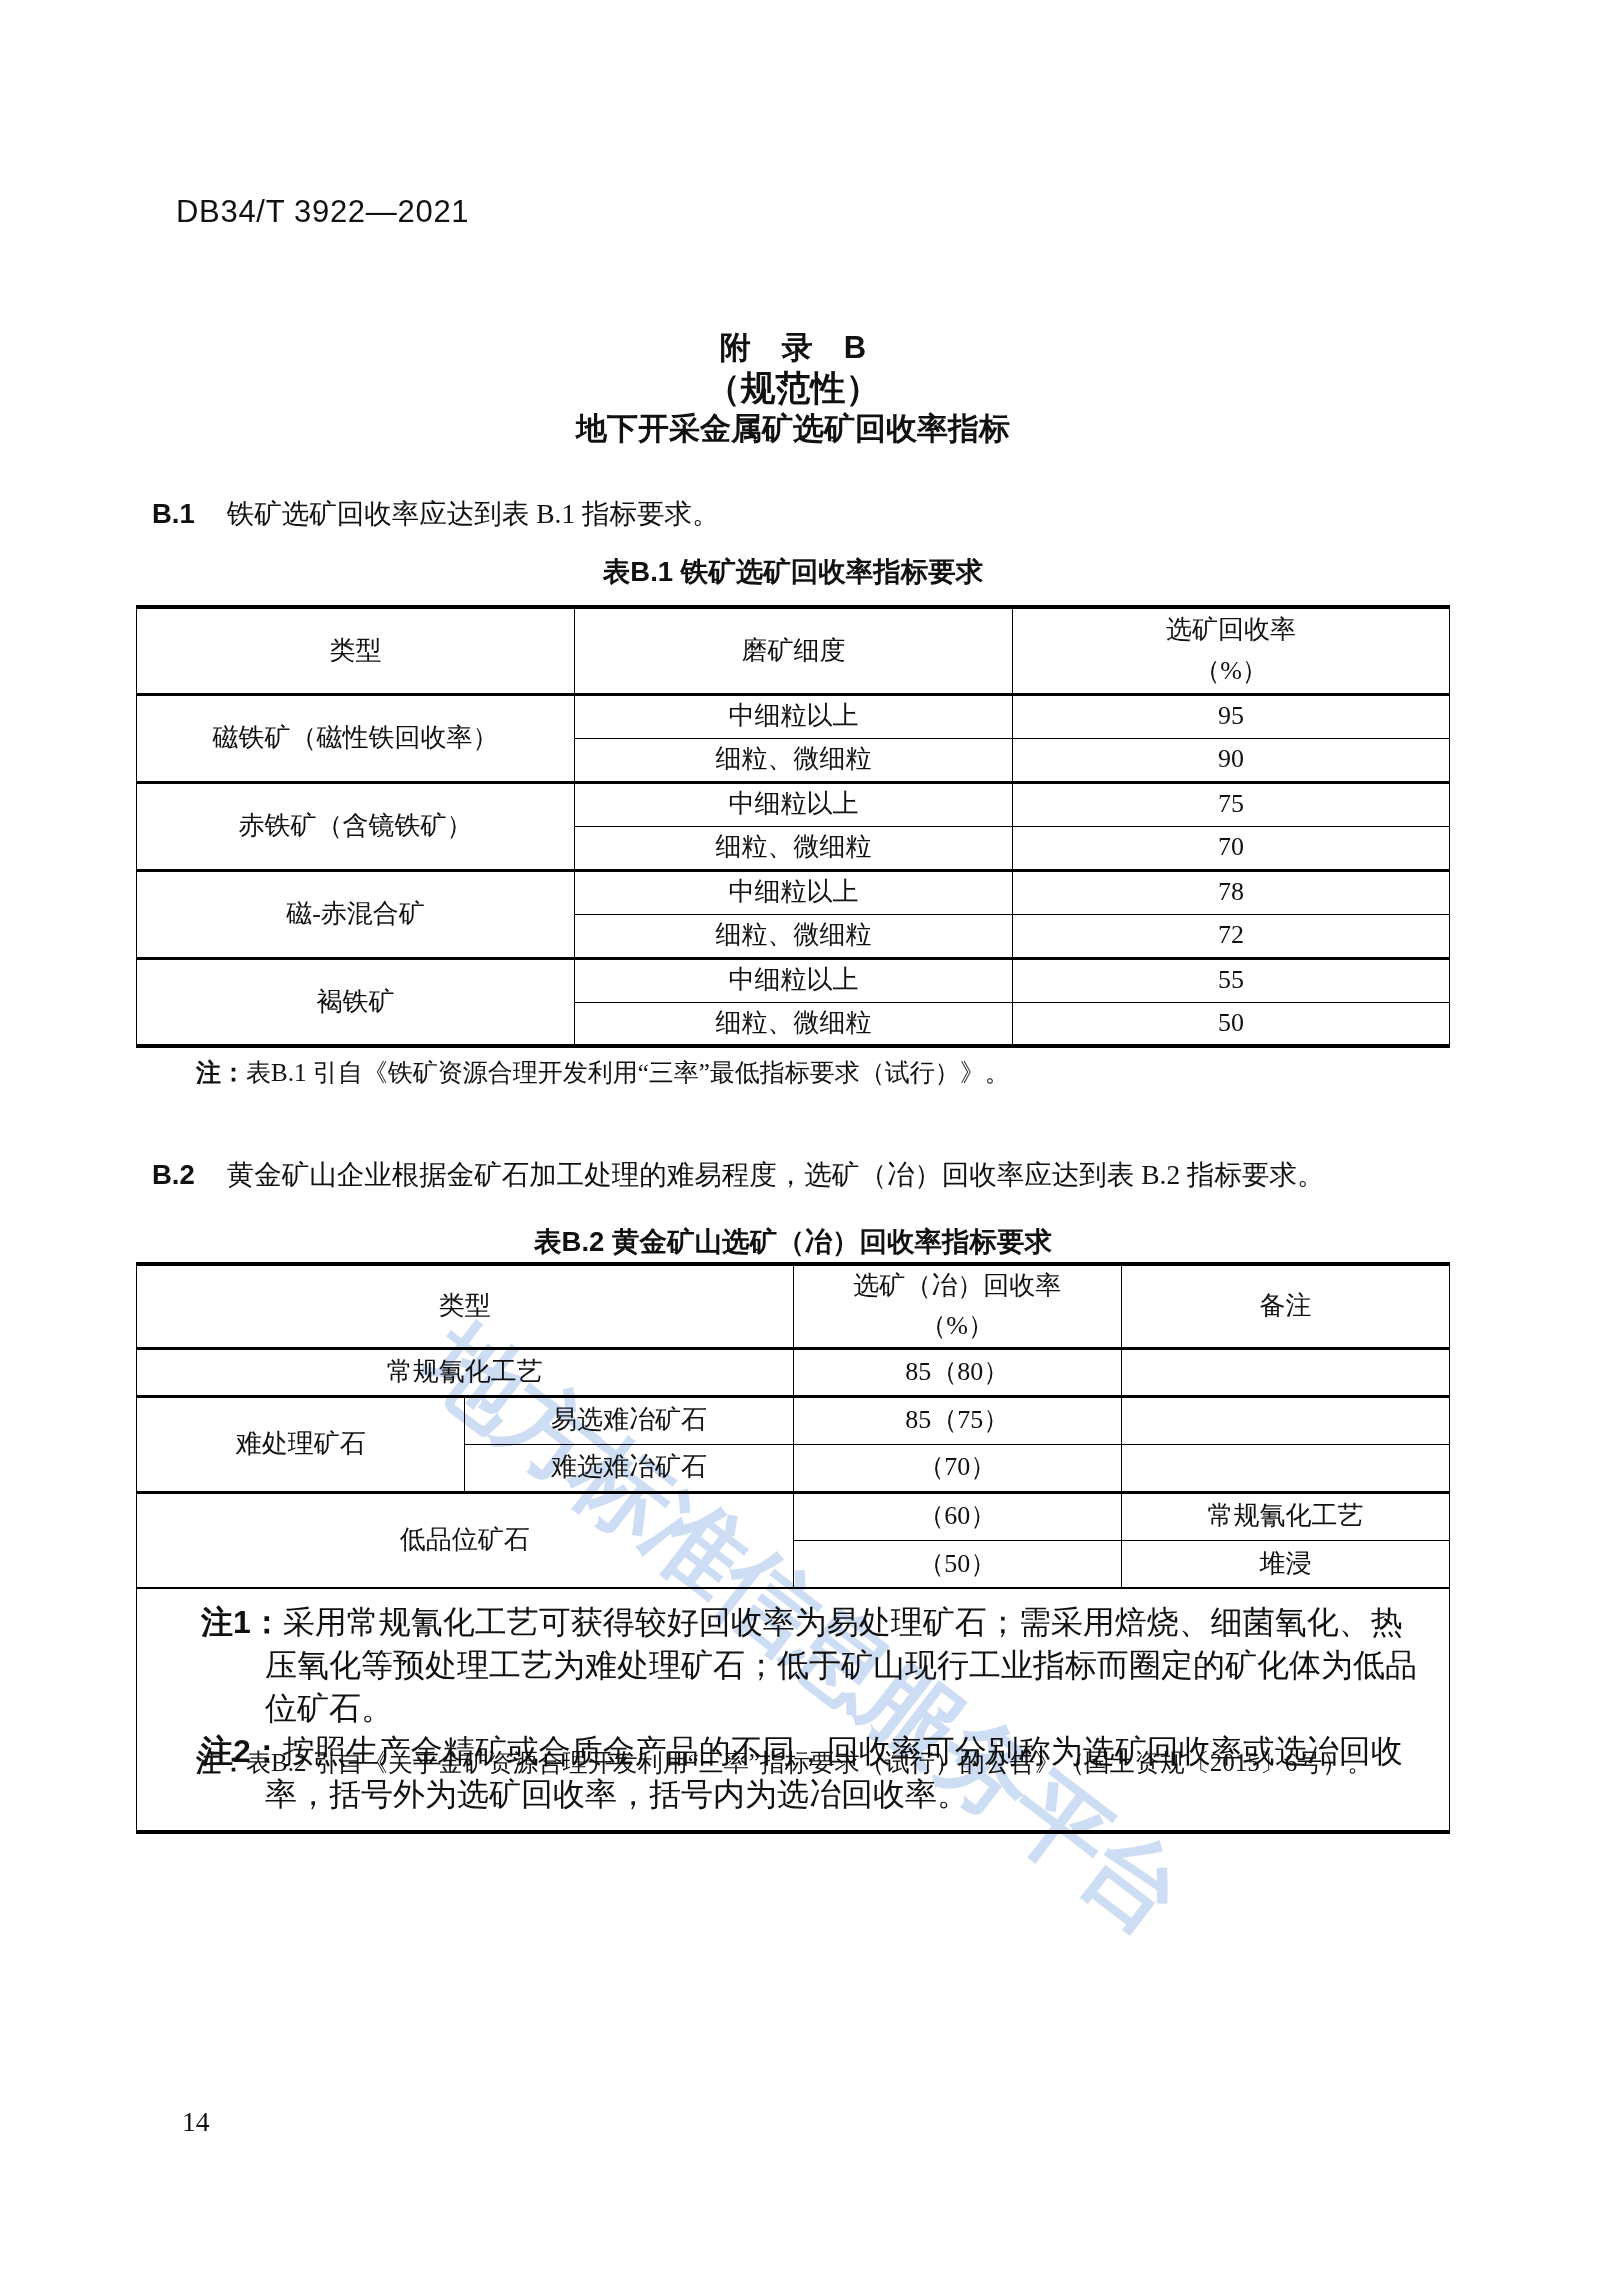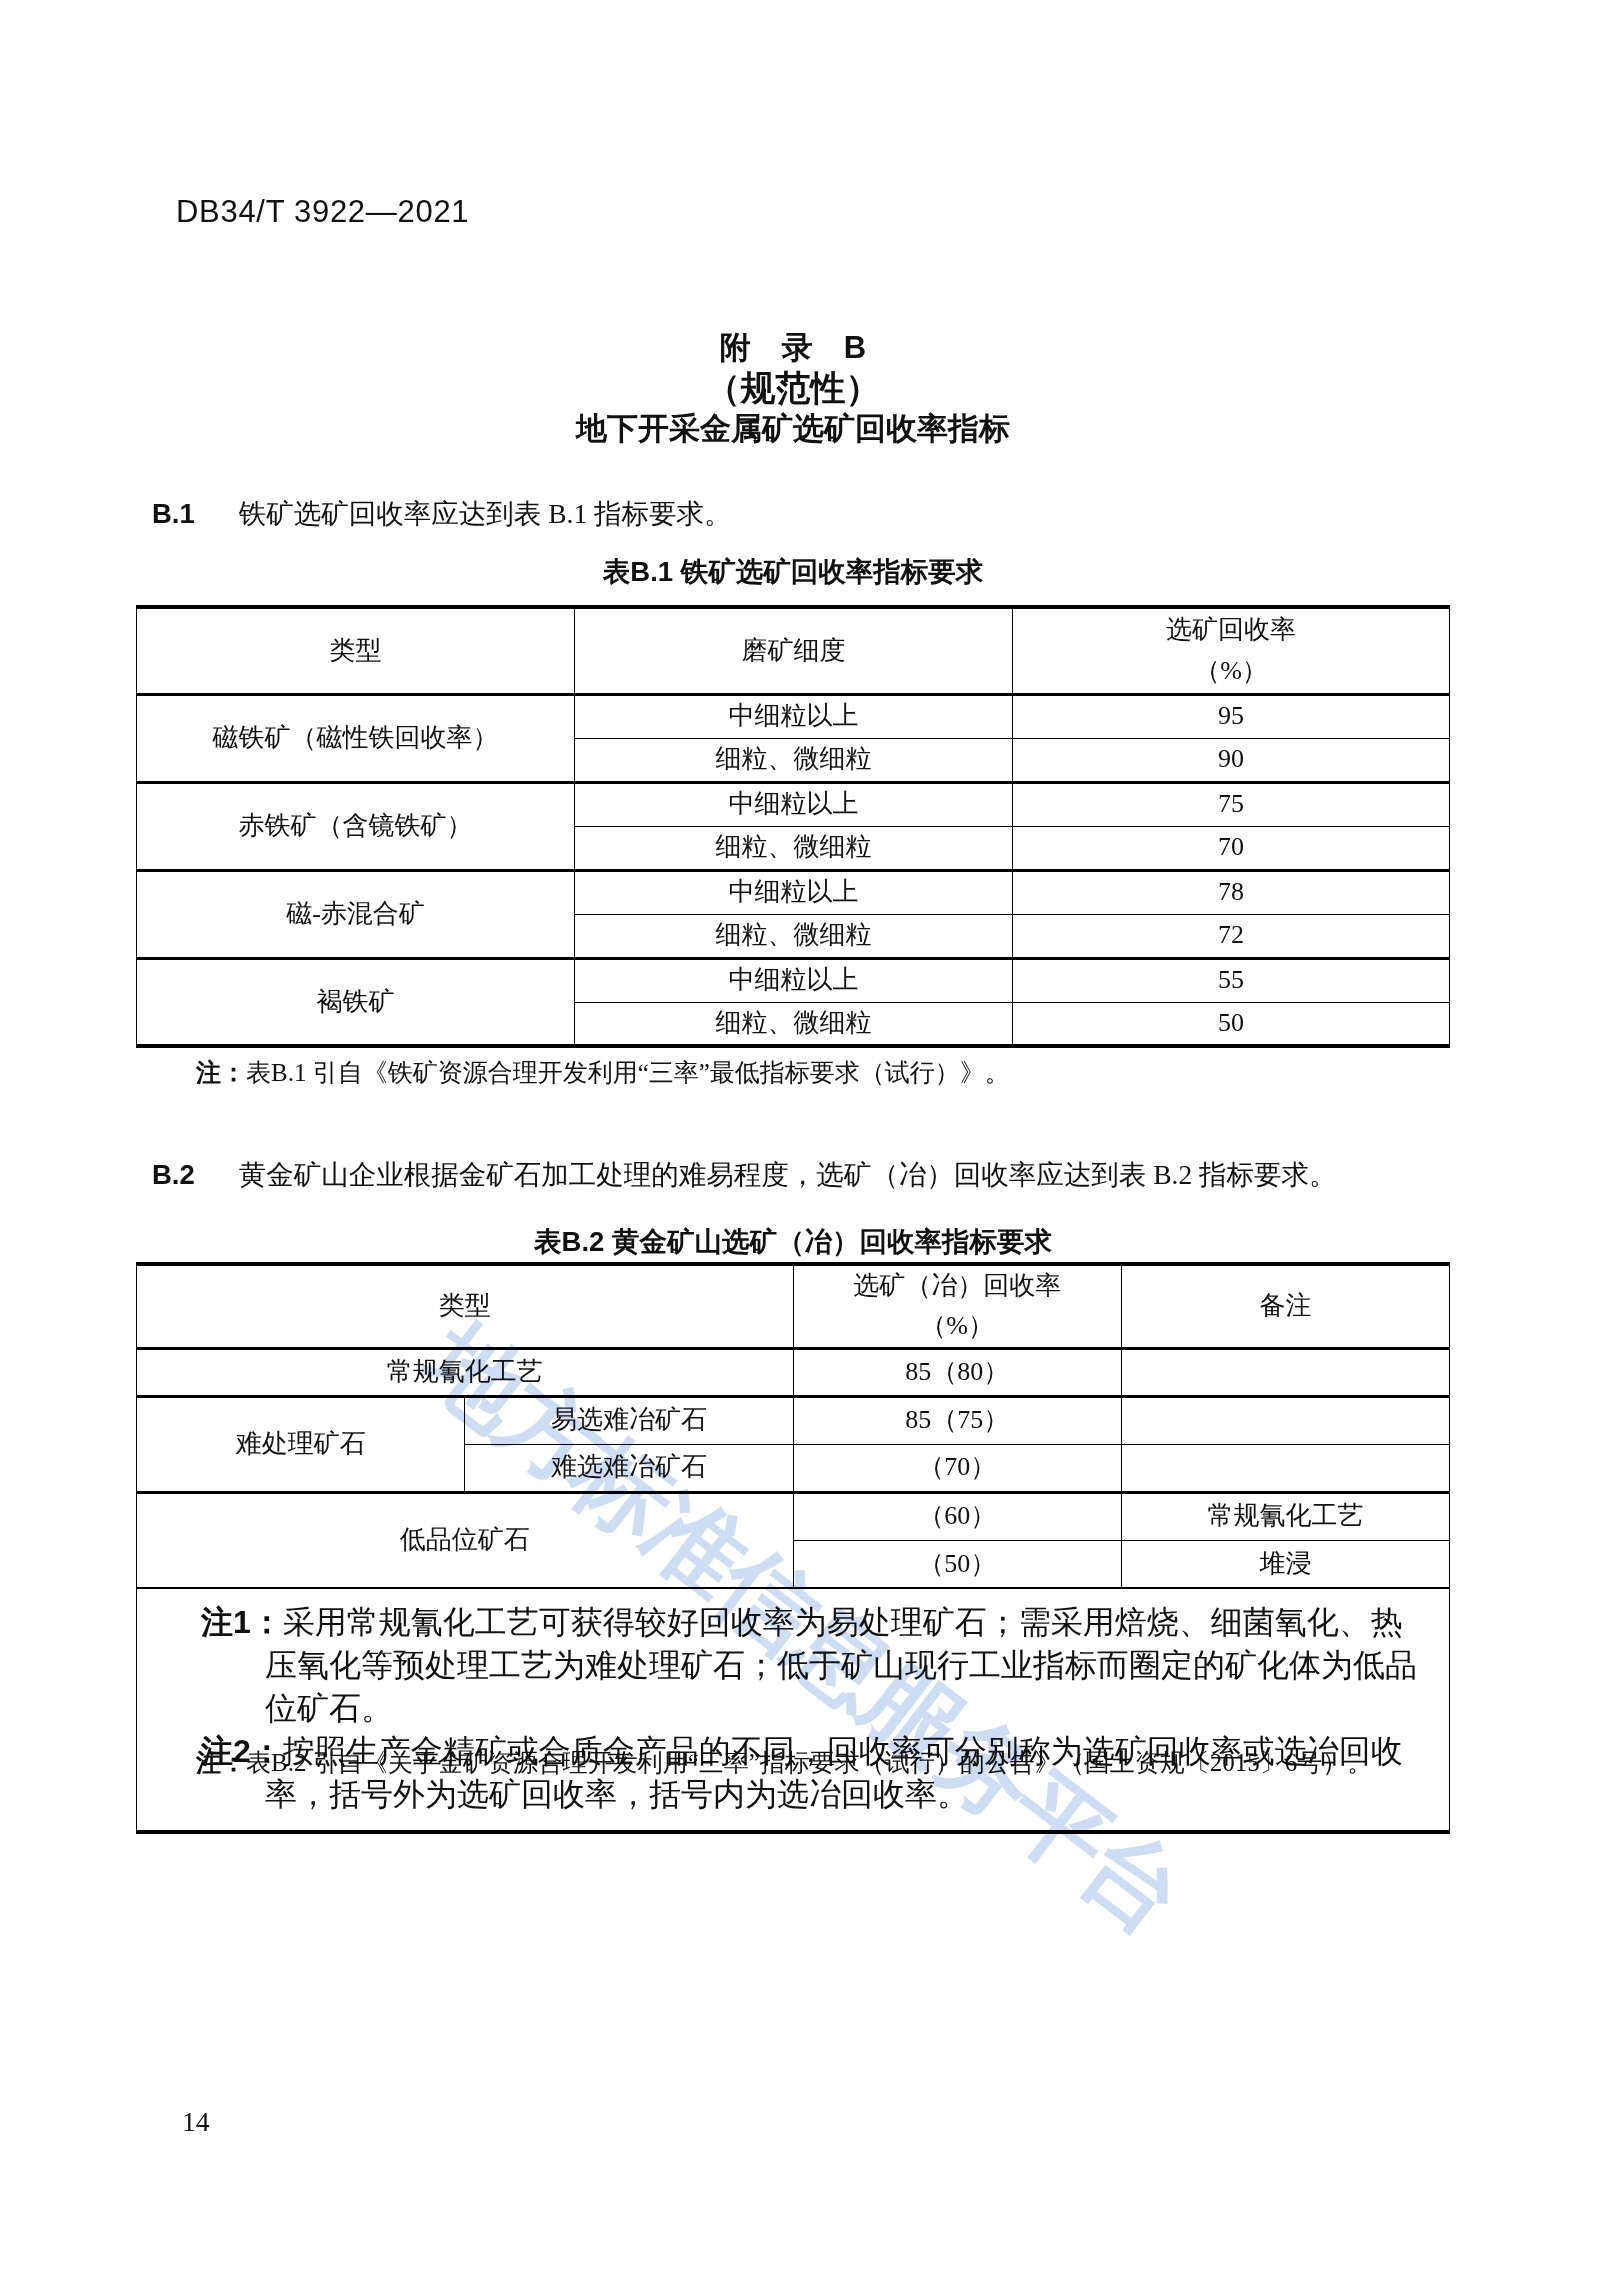--- a/index.html
+++ b/index.html
@@ -42,21 +42,21 @@
   .title-block .t1{font-size:31px;line-height:39px;}
   .title-block .t2{font-size:35px;line-height:41px;}
   .title-block .t3{font-size:31px;line-height:42px;}
   
   .clause{
     position:absolute;left:152px;width:1322px;
     font-size:27.5px;line-height:35px;
   }
   .clause .num{
     font-family:"Liberation Sans","DejaVu Sans",sans-serif;
-    font-weight:bold;margin-right:44px;
+    font-weight:bold;margin-right:32px;
   }
   .caption{
     position:absolute;left:136px;width:1314px;
     text-align:center;
     font-family:"Liberation Sans","DejaVu Sans",sans-serif;
     font-weight:bold;font-size:27.5px;
   }
   
   .tbl{
     position:absolute;left:136px;width:1314px;

